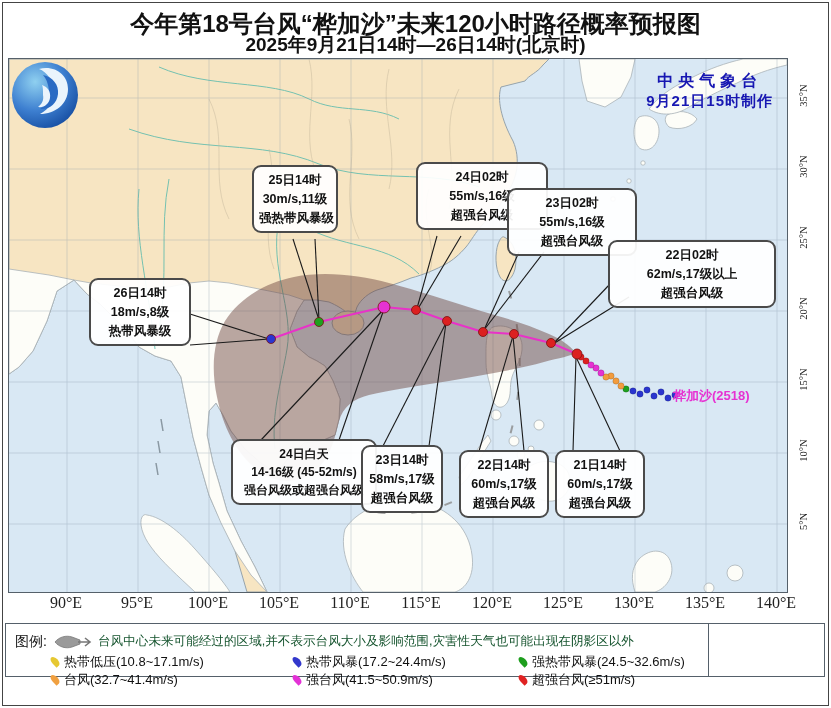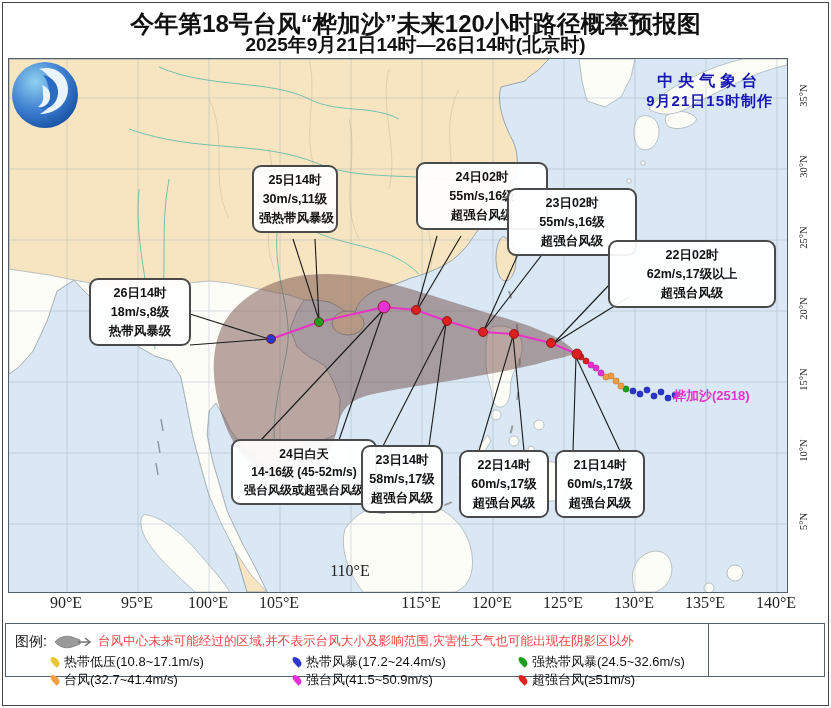--- a/index.html
+++ b/index.html
@@ -15,21 +15,21 @@
   #watermark .w1{font-size:16px;letter-spacing:5px;}
   #watermark .w2{font-size:15px;letter-spacing:1px;}
   #storm-label{position:absolute;left:664px;top:328px;font-size:13px;font-weight:bold;color:#e632d2;z-index:5;white-space:nowrap;}
   .callout{position:absolute;background:rgba(255,255,255,0.93);border:2px solid #4a4a4a;border-radius:9px;color:#111;font-weight:bold;font-size:12.5px;line-height:1.5;text-align:center;padding:4px 5px;z-index:7;box-sizing:border-box;white-space:nowrap;}
   .lon-label{position:absolute;font-family:"Liberation Serif","DejaVu Serif",serif;font-size:16px;color:#222;width:44px;text-align:center;}
   .lat-label{position:absolute;font-family:"Liberation Serif","DejaVu Serif",serif;font-size:10.5px;color:#222;transform:rotate(-90deg);transform-origin:center;width:34px;text-align:center;}
   #legend{position:absolute;left:5px;top:623px;width:820px;height:54px;border:1.5px solid #55606a;box-sizing:border-box;background:#fff;}
   #legend-left{position:absolute;left:0;top:0;width:702px;height:100%;border-right:1.5px solid #55606a;}
   #legend-title{position:absolute;left:9px;top:9px;font-size:14px;color:#111;}
   #cone-icon{position:absolute;left:48px;top:10px;}
-  #legend-note{position:absolute;left:92px;top:9px;font-size:12.6px;color:#ef4444;white-space:nowrap;}
+  #legend-note{position:absolute;left:92px;top:9px;font-size:12.6px;color:#14532d;white-space:nowrap;}
   .lg-row{position:absolute;left:0;width:100%;height:18px;}
   #lg-row2{top:29px;} #lg-row3{top:47px;}
   .lg-item{position:absolute;top:0;font-size:13px;color:#111;white-space:nowrap;}
   .lg-item .tear{display:inline-block;width:8px;height:11px;border-radius:50% 50% 50% 0;transform:rotate(-45deg) scaleX(.8);margin-right:5px;vertical-align:-1px;}
   #approval{position:absolute;left:712px;top:8px;font-size:14px;color:#222;line-height:1.75;}
 </style>
 </head>
 <body>
 
 <div id="page">
@@ -249,21 +249,21 @@
           <div>超强台风级</div>
         </div>
       </div>
   </div>
 
   <div id="axis-layer">
       <div class="lon-label" style="left: 44px; top: 594px;">90°E</div>
       <div class="lon-label" style="left: 115px; top: 594px;">95°E</div>
       <div class="lon-label" style="left: 186px; top: 594px;">100°E</div>
       <div class="lon-label" style="left: 257px; top: 594px;">105°E</div>
-      <div class="lon-label" style="left: 328px; top: 562px;">110°E</div>
+      <div class="lon-label" style="left: 328px; top: 594px;">110°E</div>
       <div class="lon-label" style="left: 399px; top: 594px;">115°E</div>
       <div class="lon-label" style="left: 470px; top: 594px;">120°E</div>
       <div class="lon-label" style="left: 541px; top: 594px;">125°E</div>
       <div class="lon-label" style="left: 612px; top: 594px;">130°E</div>
       <div class="lon-label" style="left: 683px; top: 594px;">135°E</div>
       <div class="lon-label" style="left: 754px; top: 594px;">140°E</div>
       <div class="lat-label" style="left: 786px; top: 90px;">35°N</div>
       <div class="lat-label" style="left: 786px; top: 161px;">30°N</div>
       <div class="lat-label" style="left: 786px; top: 232px;">25°N</div>
       <div class="lat-label" style="left: 786px; top: 303px;">20°N</div>

